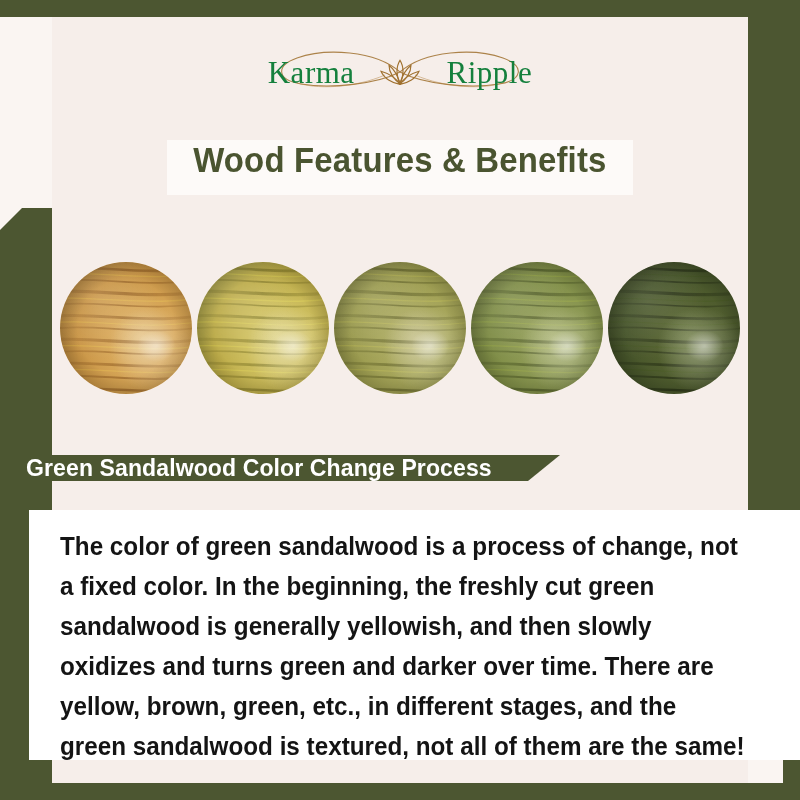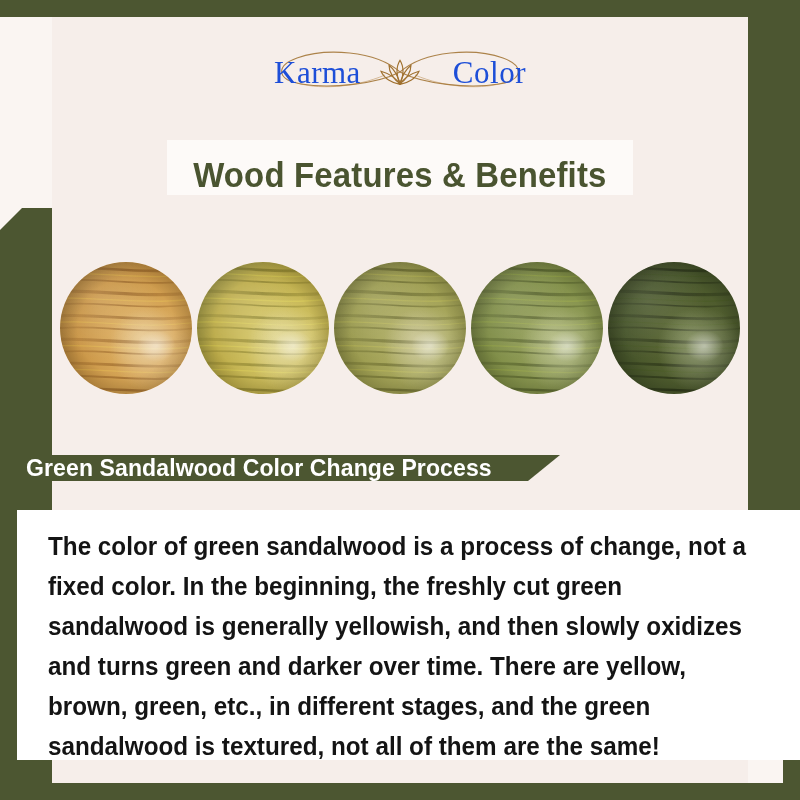--- a/index.html
+++ b/index.html
@@ -57,21 +57,21 @@
     pointer-events:none;
   }
   .logo-inner{
     position:relative;
     display:flex;align-items:center;justify-content:center;
     width:330px;height:60px;
   }
   .logo-word{
     font-family:"Liberation Serif", serif;
     font-size:31px;
-    color:#1d4ed8;
+    color:#15803d;
     letter-spacing:.5px;
     line-height:1;
     position:relative;
     z-index:3;
   }
   .logo-word.left{margin-right:46px;}
   .logo-word.right{margin-left:46px;}
   .logo-flourish{
     position:absolute;left:0;top:0;width:330px;height:60px;
     z-index:1;
@@ -79,21 +79,21 @@
   .logo-lotus{
     position:absolute;left:50%;top:50%;
     transform:translate(-50%,-52%);
     width:46px;height:34px;z-index:2;
   }
 
   
   .title-band{
     position:absolute;left:167px;top:140px;width:466px;height:55px;
     background:#fdfaf8;
-    display:flex;align-items:flex-end;justify-content:center;
+    display:flex;align-items:flex-start;justify-content:center;
   }
   .title-text{
     font-family:"Liberation Sans Narrow","Liberation Sans",sans-serif;
     font-weight:bold;
     font-size:35px;
     color:#4a5430;
     letter-spacing:.2px;
     transform:scaleX(.94);
     white-space:nowrap;
   }
@@ -142,21 +142,21 @@
     color:#ffffff;
     margin-left:26px;
     letter-spacing:.1px;
     transform:scaleX(.96);
     transform-origin:left center;
     white-space:nowrap;
   }
 
   
   .body-card{
-    position:absolute;left:17px;top:510px;right:0;height:250px;
+    position:absolute;left:29px;top:510px;right:0;height:250px;
     background:#ffffff;
   }
   .body-text{
     position:absolute;left:31px;top:16px;right:30px;
     font-family:"Liberation Sans Narrow","Liberation Sans",sans-serif;
     font-weight:bold;
     font-size:25px;
     line-height:40px;
     color:#141414;
     letter-spacing:0;
@@ -192,21 +192,21 @@
       <svg class="logo-lotus" viewBox="0 0 46 34">
         <g fill="none" stroke="#a0712f" stroke-width="1.15">
           <path d="M23 6 C 19 12, 19 22, 23 29 C 27 22, 27 12, 23 6 Z"></path>
           <path d="M23 29 C 17 26, 12 18, 12 11 C 17 15, 21 22, 23 29 Z"></path>
           <path d="M23 29 C 29 26, 34 18, 34 11 C 29 15, 25 22, 23 29 Z"></path>
           <path d="M23 30 C 15 29, 7 24, 4 17 C 11 19, 19 24, 23 30 Z"></path>
           <path d="M23 30 C 31 29, 39 24, 42 17 C 35 19, 27 24, 23 30 Z"></path>
         </g>
       </svg>
       <span class="logo-word left">Karma</span>
-      <span class="logo-word right">Color</span>
+      <span class="logo-word right">Ripple</span>
     </div>
   </div>
 
   <div class="title-band">
     <span class="title-text">Wood Features &amp; Benefits</span>
   </div>
 
   <div class="beads" id="beadRow">
       <div class="bead" style="background: radial-gradient(circle at 62% 58%, rgb(230, 196, 134) 0%, rgb(216, 168, 90) 30%, rgb(201, 149, 70) 58%, rgb(142, 101, 40) 100%);">
         <svg class="grain" viewBox="0 0 100 100" preserveAspectRatio="none">

